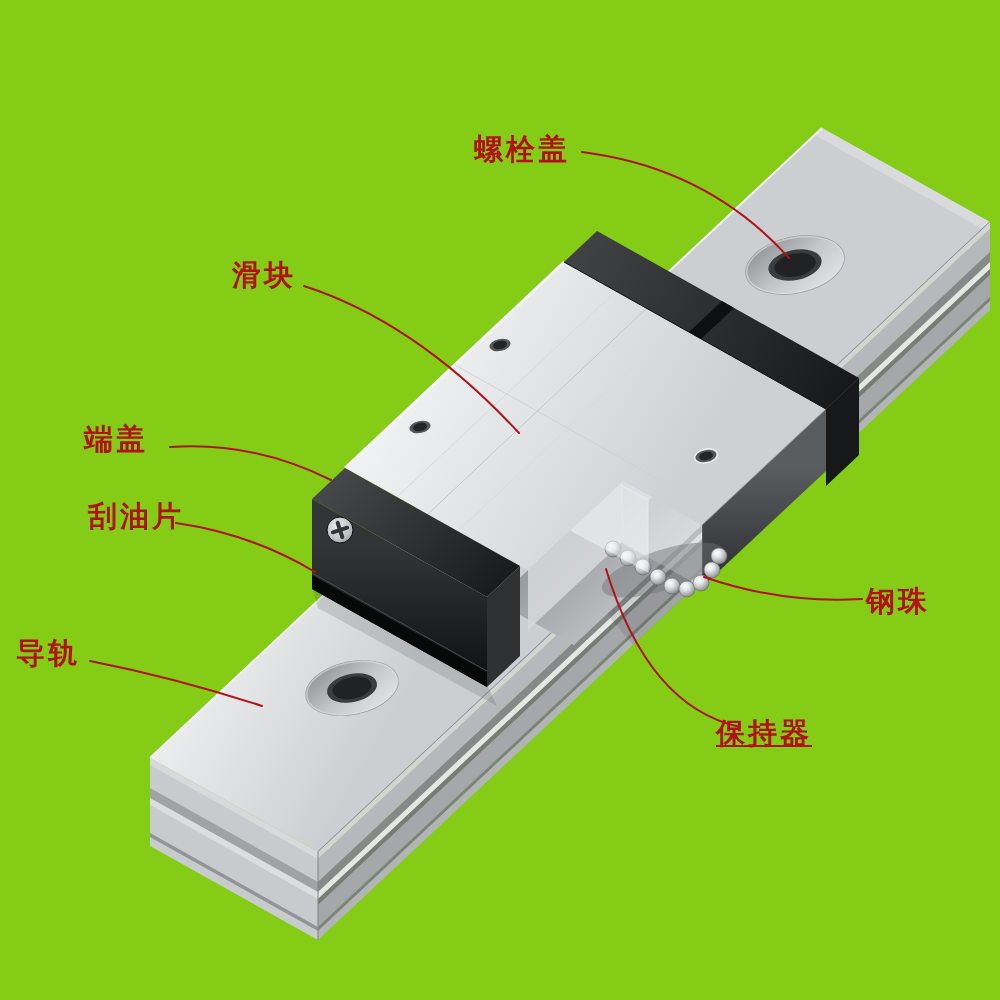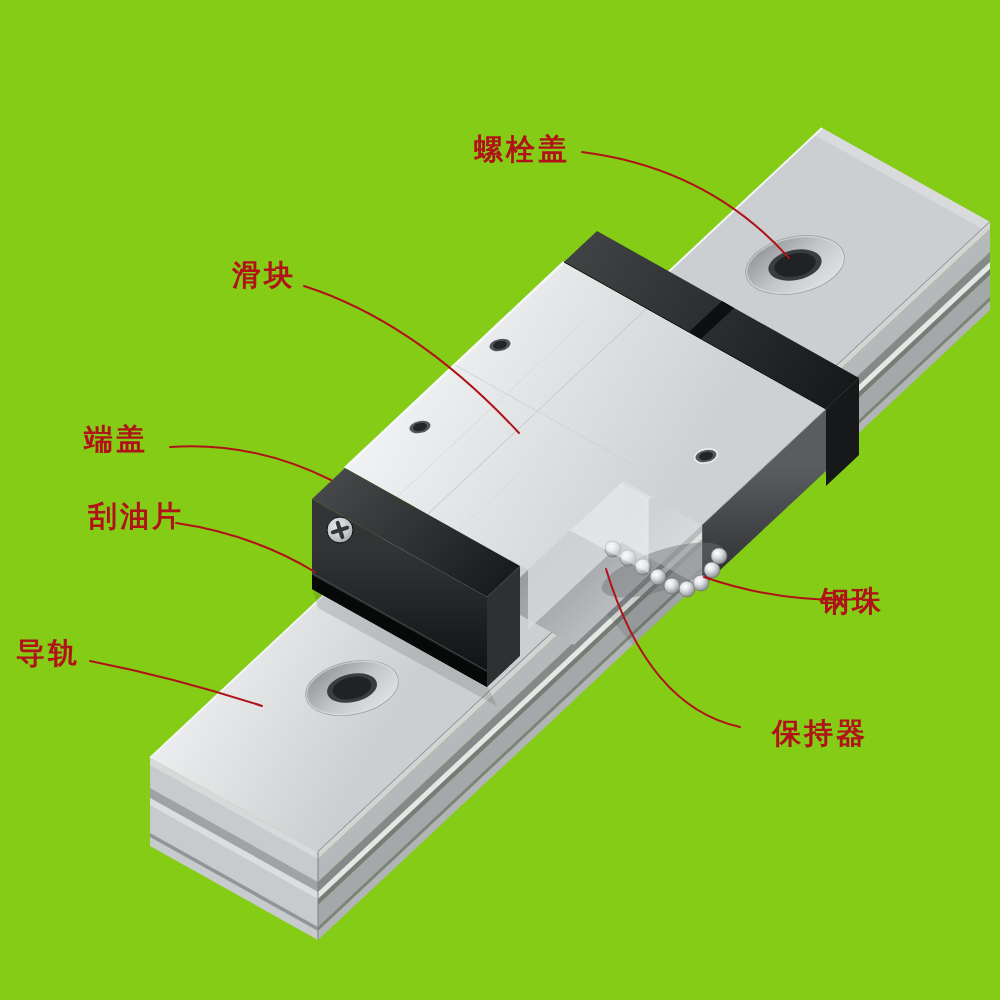--- a/index.html
+++ b/index.html
@@ -195,16 +195,16 @@
       <path stroke="#b01218" d="M 862 599 Q 782 604 704 577"></path>
       <path stroke="#b01218" d="M 740 727 Q 648 707 606 569"></path>
     </g>
   </svg>
 
   <div class="lbl" style="left: 474px; top: 130px; color: rgb(176, 18, 24);">螺栓盖</div>
   <div class="lbl" style="left: 232px; top: 256px; color: rgb(176, 18, 24);">滑块</div>
   <div class="lbl" style="left: 84px; top: 420px; color: rgb(176, 18, 24);">端盖</div>
   <div class="lbl" style="left: 68px; top: 497px; color: rgb(176, 18, 24); margin-left: 20px;">刮油片</div>
   <div class="lbl" style="left: 16px; top: 634px; color: rgb(176, 18, 24);">导轨</div>
-  <div class="lbl" style="left: 820px; top: 582px; color: rgb(176, 18, 24);">钢珠</div>
-  <div class="lbl" style="left: 772px; top: 714px; color: rgb(176, 18, 24);">保持器</div>
+  <div class="lbl" style="left: 866px; top: 582px; color: rgb(176, 18, 24);">钢珠</div>
+  <div class="lbl" style="left: 716px; top: 714px; color: rgb(176, 18, 24); text-decoration: underline;">保持器</div>
 
 </div>
 
 </body></html>

